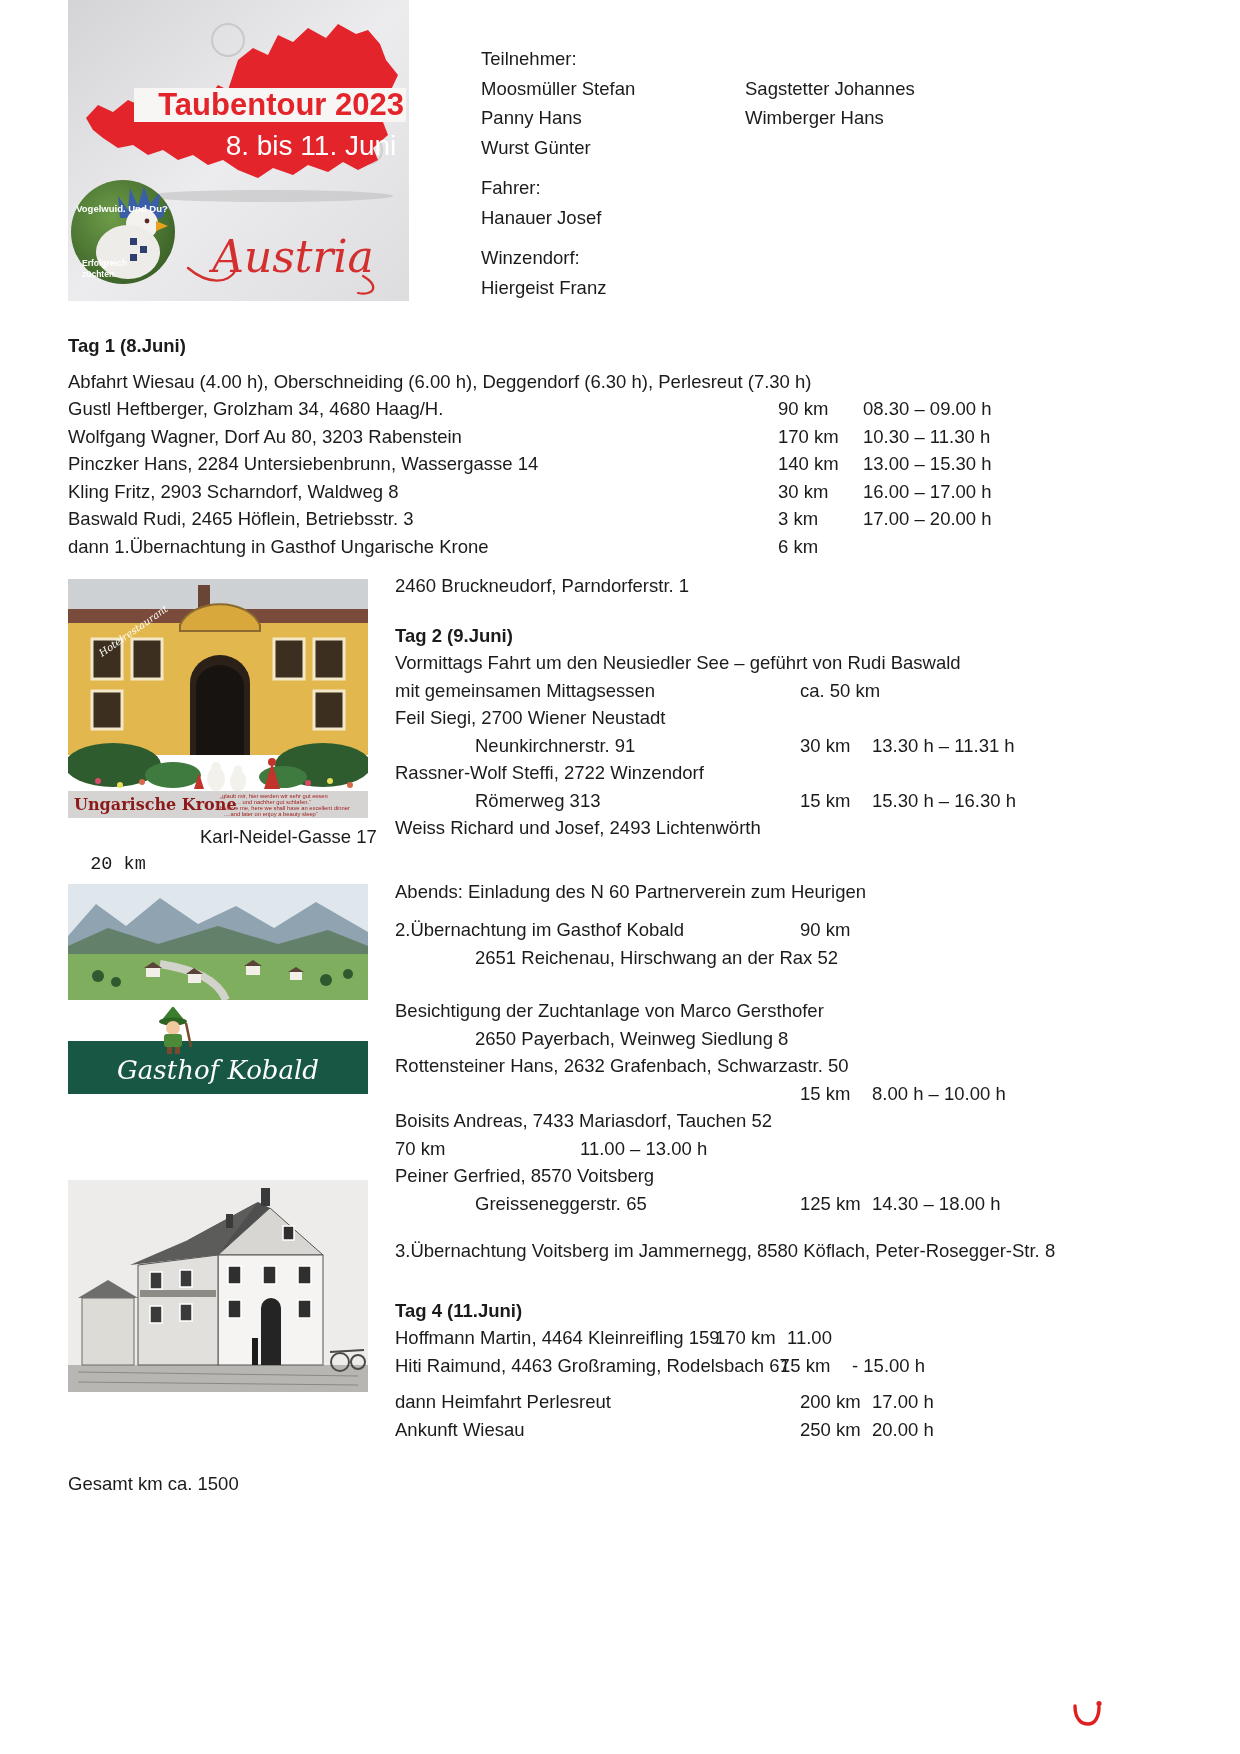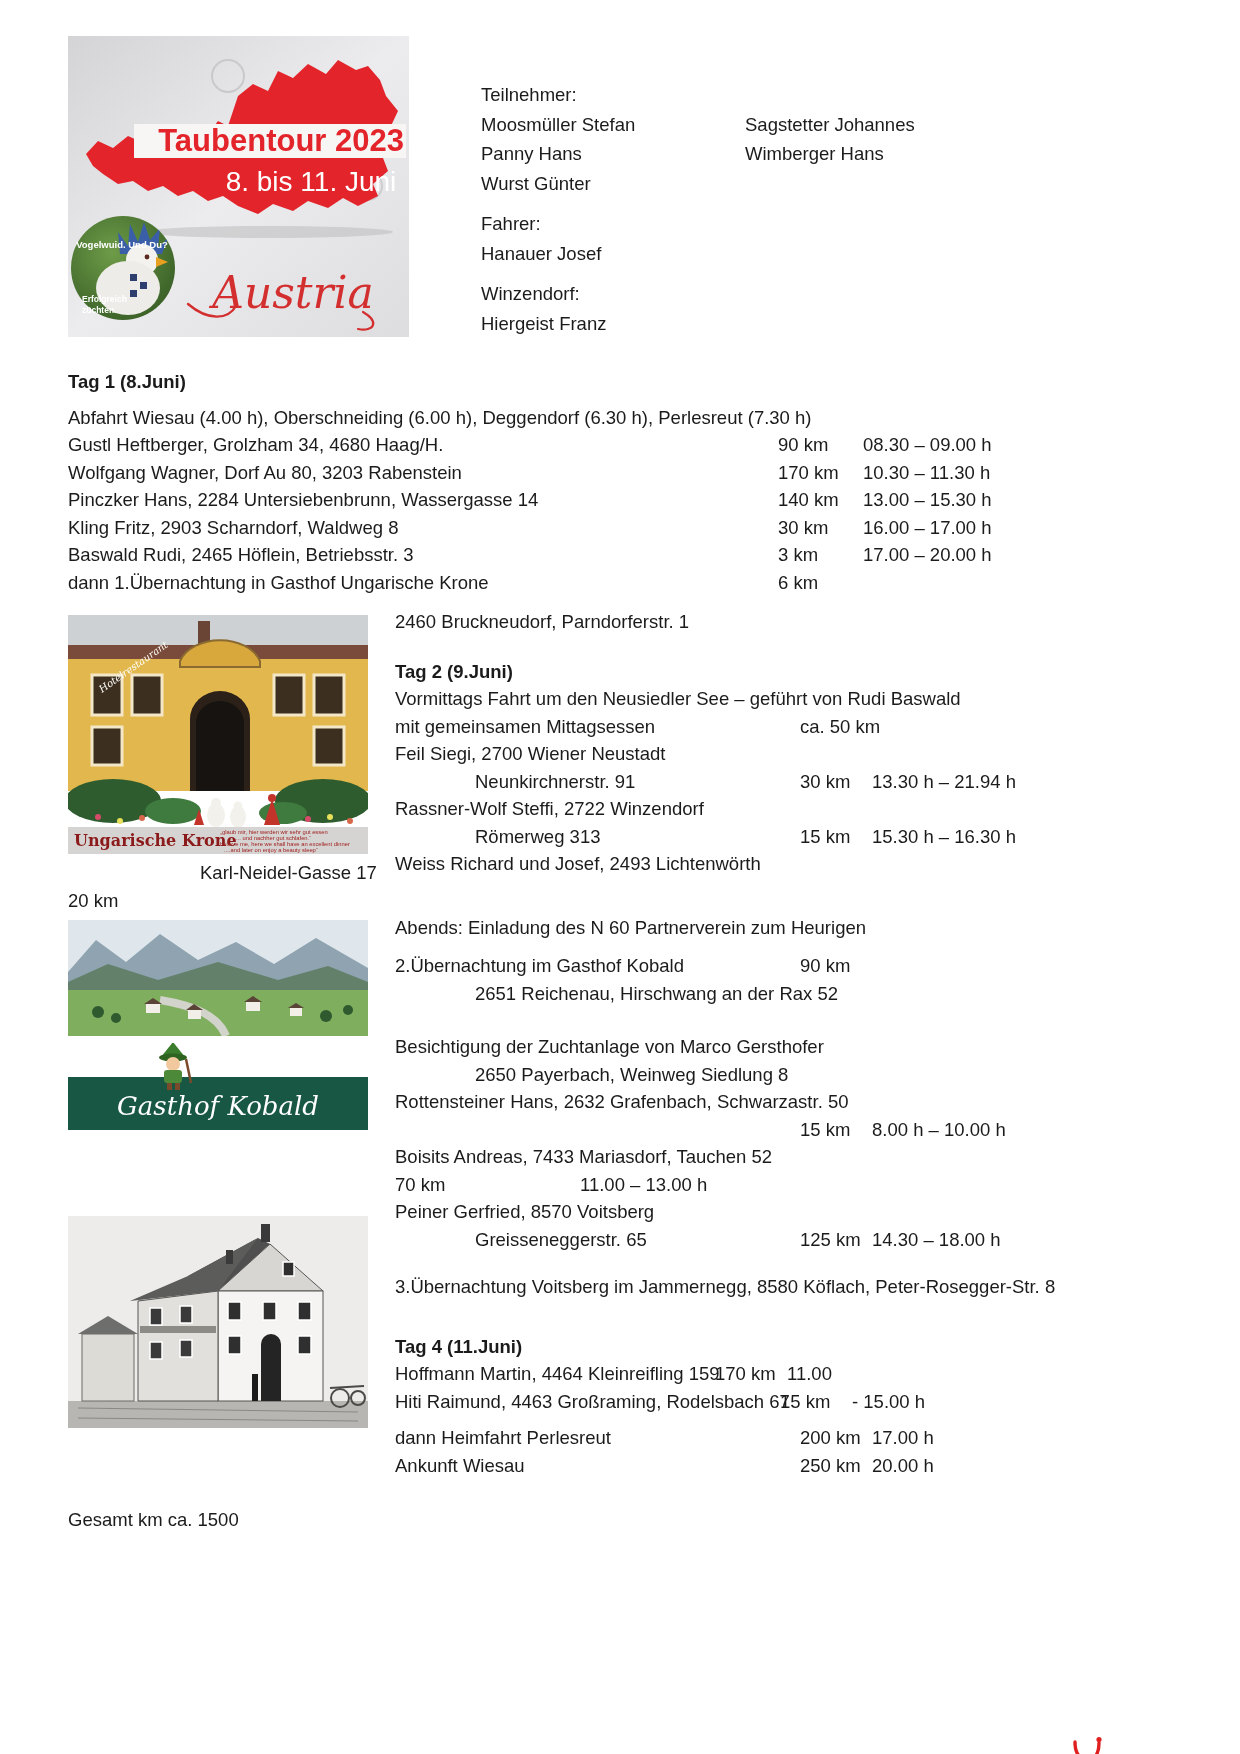--- a/index.html
+++ b/index.html
@@ -1,39 +1,39 @@
 <!DOCTYPE html>
 <html><head>
 <meta charset="utf-8">
 <style>
   html,body{margin:0;padding:0;background:#fff;}
   .page{position:relative;width:1240px;height:1754px;background:#ffffff;overflow:hidden;
         color:#1b1b1b;font-family:"Liberation Sans",sans-serif;font-size:18.5px;line-height:27.5px;}
-  .abs{position:absolute;margin-top:36px;}
+  .abs{position:absolute;}
   
   .h-day{font-weight:bold;}
   
   .row{display:flex;align-items:baseline;}
   .cell{white-space:nowrap;}
   .c-text{flex:1;min-width:0;}
   .c-km{width:72px;flex-shrink:0;}
   .c-time{width:198px;text-align:left;flex-shrink:0;}
   #day1 .c-km{width:85px;}
   #day1 .c-time{width:205px;}
   .ind{padding-left:80px;}
   .t-early{padding-right:85px;}
   .t-mid{padding-right:20px;}
   
   .row.mid .c-km{width:185px;}
   .row.mid .c-time{width:217px;}
   .row.mid .c-text{flex:0 0 0;}
   
   #karl-row{display:flex;align-items:baseline;}
   #karl-row .k1{width:400px;padding-left:132px;white-space:nowrap;}
-  #karl-row .k2{width:100px;text-align:left;white-space:nowrap;}
+  #karl-row .k2{width:100px;text-align:center;white-space:nowrap;font-family:Liberation Mono, monospace;}
   #karl-row .k3{width:240px;text-align:right;white-space:nowrap;}
   
   #participants{line-height:29.5px;}
   .p-row{display:flex;}
   .p-row .pc1{width:264px;}
   .sp11{height:11px;} .sp22{height:22px;} .sp36{height:36px;} .sp26{height:26px;}
   .sp6{height:6px;} .sp14{height:14px;} .sp32{height:32px;} .sp9{height:9px;} .sp8{height:8px;}
   svg{display:block;}
   .imgbox{overflow:hidden;}
 </style>
@@ -229,21 +229,21 @@
       <span class="cell c-time"></span>
     </div>
     <div class="row">
       <span class="cell c-text">Feil Siegi, 2700 Wiener Neustadt</span>
       <span class="cell c-km"></span>
       <span class="cell c-time"></span>
     </div>
     <div class="row">
       <span class="cell c-text ind">Neunkirchnerstr. 91</span>
       <span class="cell c-km">30 km</span>
-      <span class="cell c-time">13.30 h – 21.94 h</span>
+      <span class="cell c-time">13.30 h – 11.31 h</span>
     </div>
     <div class="row">
       <span class="cell c-text">Rassner-Wolf Steffi, 2722 Winzendorf</span>
       <span class="cell c-km"></span>
       <span class="cell c-time"></span>
     </div>
     <div class="row">
       <span class="cell c-text ind">Römerweg 313</span>
       <span class="cell c-km">15 km</span>
       <span class="cell c-time">15.30 h – 16.30 h</span>

